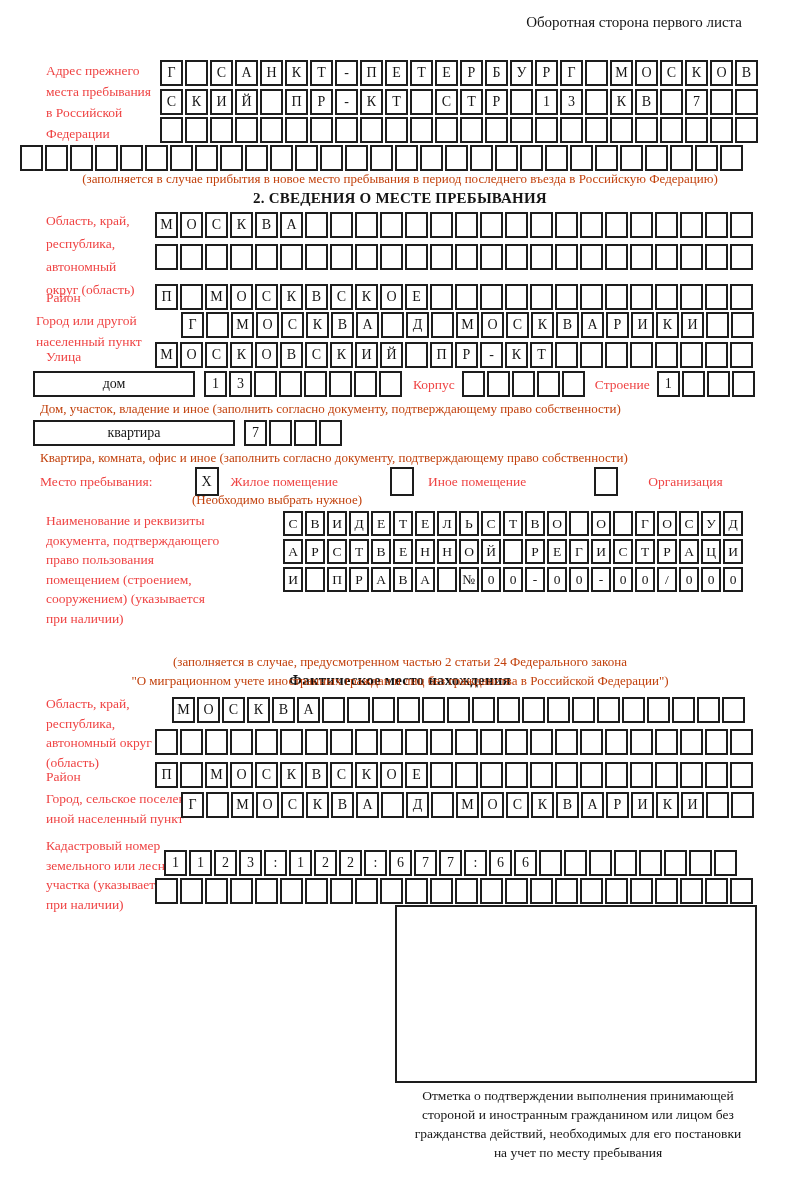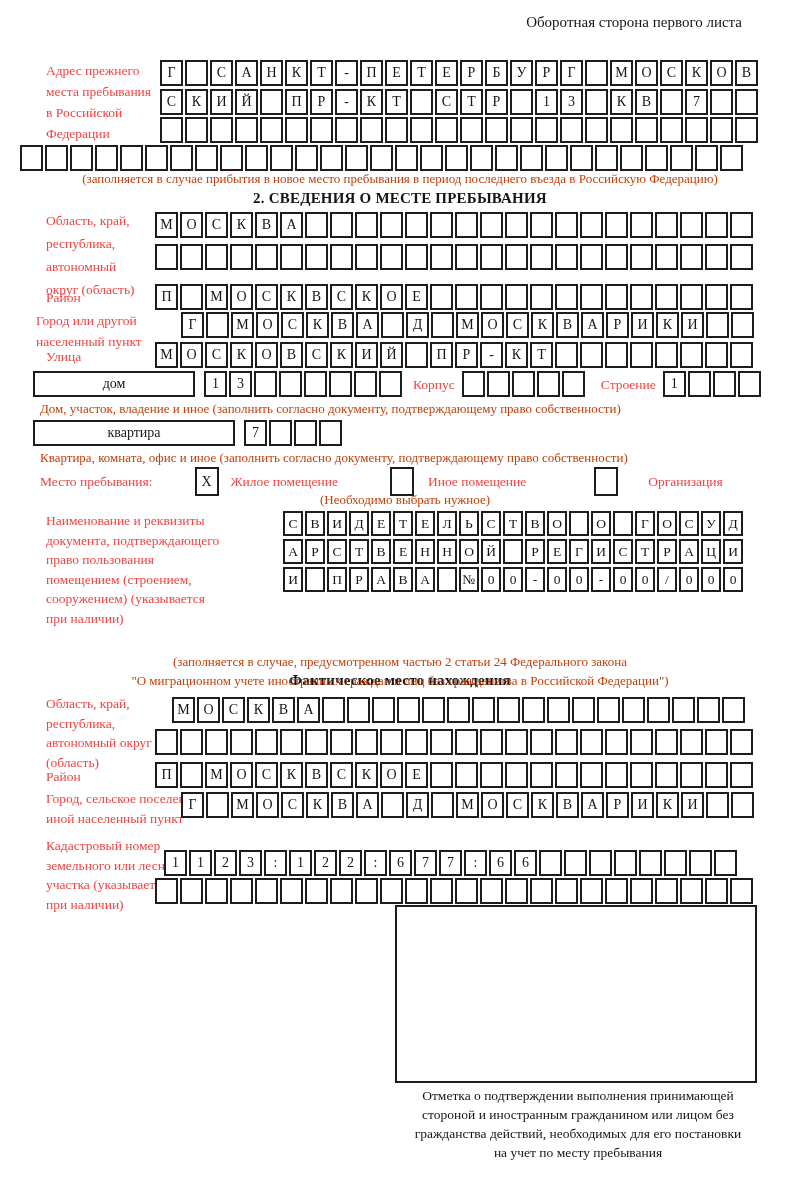--- a/index.html
+++ b/index.html
@@ -313,21 +313,21 @@
         <span class="cell"></span>
       </span>
     <span class="label" style="margin-left:9px;">Корпус</span>
     <span class="cells-inline" style="margin-left:7px;">
         <span class="cell"></span>
         <span class="cell"></span>
         <span class="cell"></span>
         <span class="cell"></span>
         <span class="cell"></span>
       </span>
-    <span class="label" style="margin-left:14px;">Строение</span>
+    <span class="label" style="margin-left:8px;">Строение</span>
     <span class="cells-inline" style="margin-left:7px;">
         <span class="cell">1</span>
         <span class="cell"></span>
         <span class="cell"></span>
         <span class="cell"></span>
       </span>
   </div>
   <div class="abs caption" style="left:40px;top:401px;">Дом, участок, владение и иное (заполнить согласно документу, подтверждающему право собственности)</div>
 
   <div class="inline-row" style="left:33px;top:420px;">
@@ -343,21 +343,21 @@
 
   <div class="inline-row" style="left:40px;top:467px;">
     <span class="label">Место пребывания:</span>
     <span class="checkbox" style="margin-left:42px;">X</span>
     <span class="label" style="margin-left:12px;">Жилое помещение</span>
     <span class="checkbox" style="margin-left:52px;"></span>
     <span class="label" style="margin-left:14px;">Иное помещение</span>
     <span class="checkbox" style="margin-left:68px;"></span>
     <span class="label" style="margin-left:30px;">Организация</span>
   </div>
-  <div class="abs caption" style="left:205px;top:492px;width:400px;text-align:center;">(Необходимо выбрать нужное)</div>
+  <div class="abs caption" style="left:192px;top:492px;width:400px;text-align:left;">(Необходимо выбрать нужное)</div>
 
   <div class="abs label pre lh19" style="left:46px;top:511px;width:220px;">Наименование и реквизиты
 документа, подтверждающего
 право пользования
 помещением (строением,
 сооружением) (указывается
 при наличии)</div>
   <div class="cells-row cells-sm" style="left:283px;top:511px;">
       <span class="cell">С</span>
       <span class="cell">В</span>

